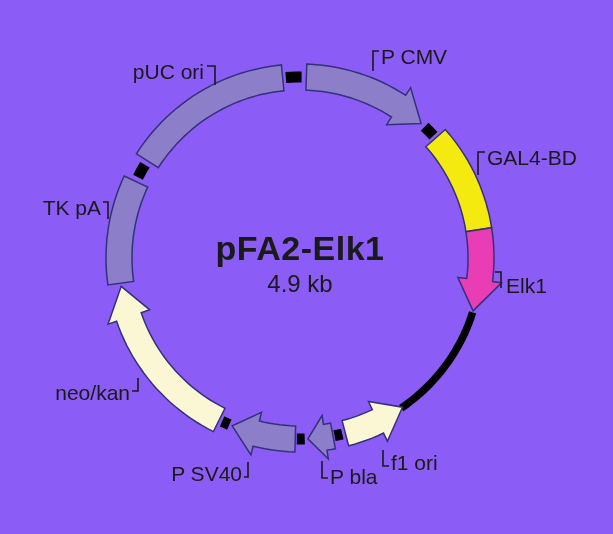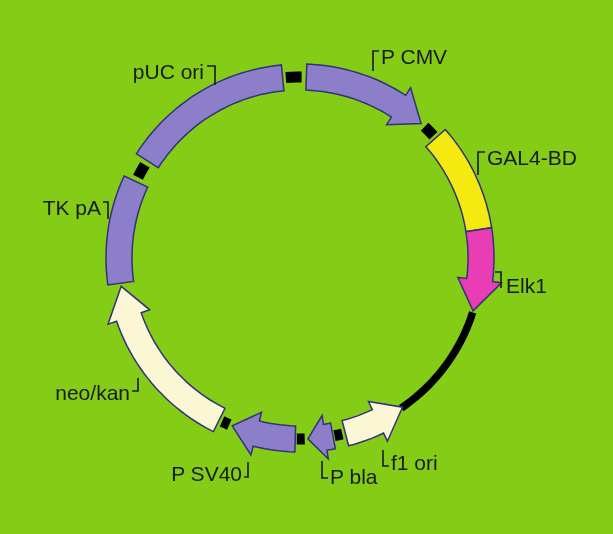--- a/index.html
+++ b/index.html
@@ -1,17 +1,17 @@
 <!DOCTYPE html>
 <html><head>
 <meta charset="utf-8">
 <style>
   html,body{margin:0;padding:0;background:#ffffff;}
   #stage{
-    position:relative;width:613px;height:534px;background:#84cc16;overflow:hidden;
+    position:relative;width:613px;height:534px;background:#8b5cf6;overflow:hidden;
     font-family:"Liberation Sans",sans-serif;
   }
   #map-svg{position:absolute;left:0;top:0;}
   #center-text{
     position:absolute;left:300px;top:231px;transform:translateX(-50%);
     text-align:center;color:#1a1a1a;white-space:nowrap;
   }
   #plasmid-name{font-size:34px;font-weight:700;letter-spacing:.5px;line-height:1.05;}
   #plasmid-size{font-size:24px;font-weight:400;margin-top:3px;}
   .feature-label{
@@ -51,13 +51,17 @@
       <text x="391" y="470" text-anchor="start" class="feature-label">f1 ori</text>
       <polyline points="322,461 322,478 328,478" fill="none" stroke="#1A1A1A" stroke-width="1.6"></polyline>
       <text x="330" y="484" text-anchor="start" class="feature-label">P bla</text>
       <polyline points="244,477 248,477 248,462" fill="none" stroke="#1A1A1A" stroke-width="1.6"></polyline>
       <text x="242" y="481" text-anchor="end" class="feature-label">P SV40</text>
       <polyline points="132,391 138,391 138,378" fill="none" stroke="#1A1A1A" stroke-width="1.6"></polyline>
       <text x="130" y="400" text-anchor="end" class="feature-label">neo/kan</text>
       <polyline points="103,202 108,202 108,219" fill="none" stroke="#1A1A1A" stroke-width="1.6"></polyline>
       <text x="101" y="215" text-anchor="end" class="feature-label">TK pA</text>
     </svg>
+  <div id="center-text">
+    <div id="plasmid-name">pFA2-Elk1</div>
+    <div id="plasmid-size">4.9 kb</div>
+  </div>
 </div>
 
 </body></html>

